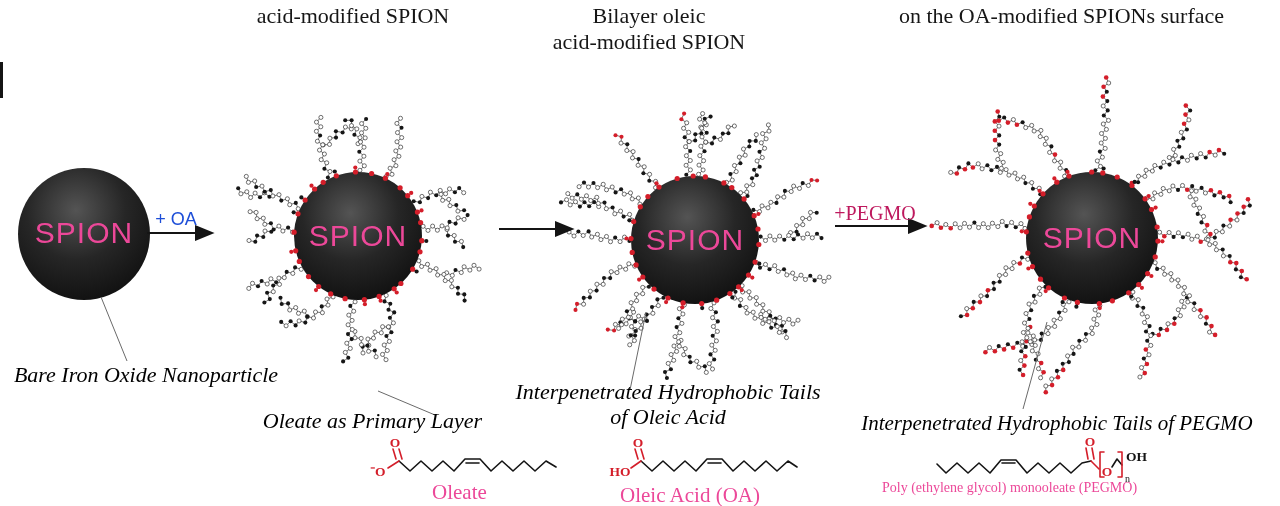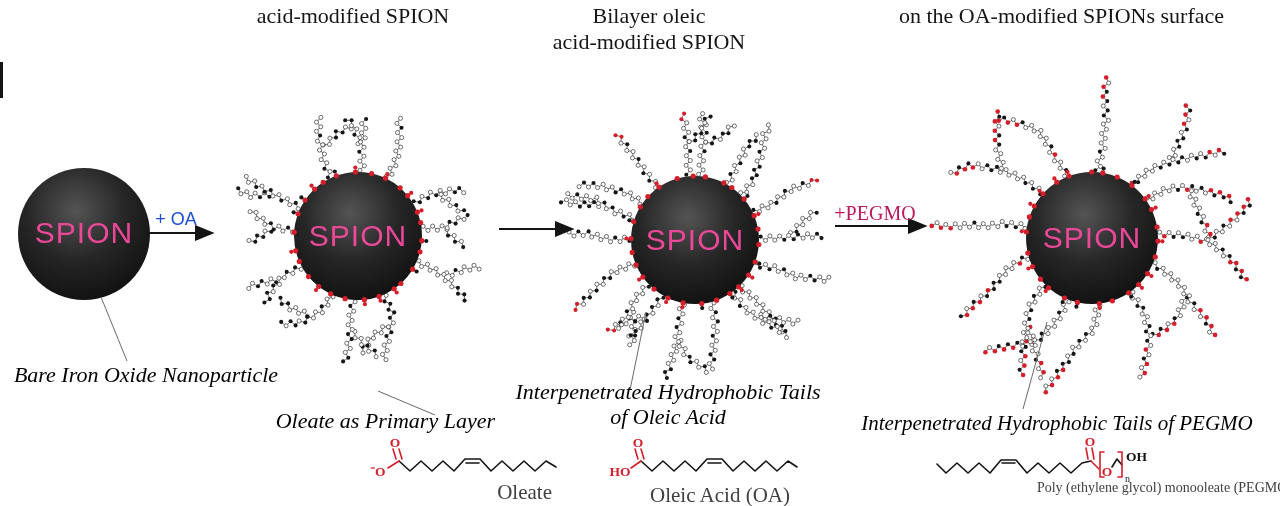--- a/index.html
+++ b/index.html
@@ -2,21 +2,21 @@
 <html><head>
 <meta charset="utf-8">
 <style>
   html,body{margin:0;padding:0;background:#fff;}
   #stage{position:relative;width:1280px;height:506px;background:#fff;overflow:hidden;
          font-family:"Liberation Serif",serif;color:#151515;}
   .abs{position:absolute;}
   .hdr{font-size:22px;line-height:26px;text-align:center;color:#161616;z-index:3;}
   .lbl{font-size:22px;color:#000000;text-align:center;white-space:nowrap;z-index:3;font-style:italic;}
   .lbl.sm{font-size:21px;}
-  .molname{font-size:21px;color:#404040;text-align:right;white-space:nowrap;z-index:3;}
+  .molname{font-size:21px;color:#ec4899;text-align:left;white-space:nowrap;z-index:3;}
   .spion{font-family:"Liberation Sans",sans-serif;font-size:30px;color:#ec4899;
          text-align:center;letter-spacing:1px;z-index:4;}
   .arrlbl-sans{font-family:"Liberation Sans",sans-serif;font-size:18px;color:#1d4ed8;
          text-align:center;z-index:3;}
   .arrlbl-serif{font-size:20px;color:#be185d;text-align:center;z-index:3;}
   sub{font-size:14px;}
   #art{position:absolute;left:0;top:0;z-index:1;}
   .bond{fill:none;stroke:#141414;stroke-width:1.6;stroke-linejoin:round;stroke-linecap:round;}
   .bondr{fill:none;stroke:#d41e2a;stroke-width:1.6;stroke-linejoin:round;stroke-linecap:round;}
   .ptr{stroke:#6a6a6a;stroke-width:1;fill:none;}
@@ -1252,21 +1252,21 @@
 
   <div class="abs arrlbl-sans" style="left:147px;top:209px;width:58px;">+ OA</div>
   <div class="abs arrlbl-serif" style="left:833px;top:202px;width:84px;">+PEGMO</div>
 
   <div class="abs spion" style="left:4px;top:216px;width:160px;">SPION</div>
   <div class="abs spion" style="left:278px;top:219px;width:160px;">SPION</div>
   <div class="abs spion" style="left:615px;top:223px;width:160px;">SPION</div>
   <div class="abs spion" style="left:1012px;top:221px;width:160px;">SPION</div>
 
   <div class="abs lbl" style="left:0;top:362px;width:292px;">Bare Iron Oxide Nanoparticle</div>
-  <div class="abs lbl" style="left:250px;top:408px;width:245px;text-align:right;">Oleate as Primary Layer</div>
+  <div class="abs lbl" style="left:250px;top:408px;width:245px;">Oleate as Primary Layer</div>
   <div class="abs lbl" style="left:500px;top:379px;width:336px;line-height:25px;">
     <div>Interpenetrated Hydrophobic Tails</div>
     <div>of Oleic Acid</div>
   </div>
   <div class="abs lbl sm" style="left:833px;top:411px;width:448px;">Interpenetrated Hydrophobic Tails of PEGMO</div>
 
   <div class="abs molname" style="left:432px;top:480px;width:120px;">Oleate</div>
   <div class="abs molname" style="left:620px;top:483px;width:170px;">Oleic Acid (OA)</div>
   <div class="abs molname" style="left:882px;top:480px;width:410px;font-size:14px;">Poly (ethylene glycol) monooleate (PEGMO)</div>
 </div>

